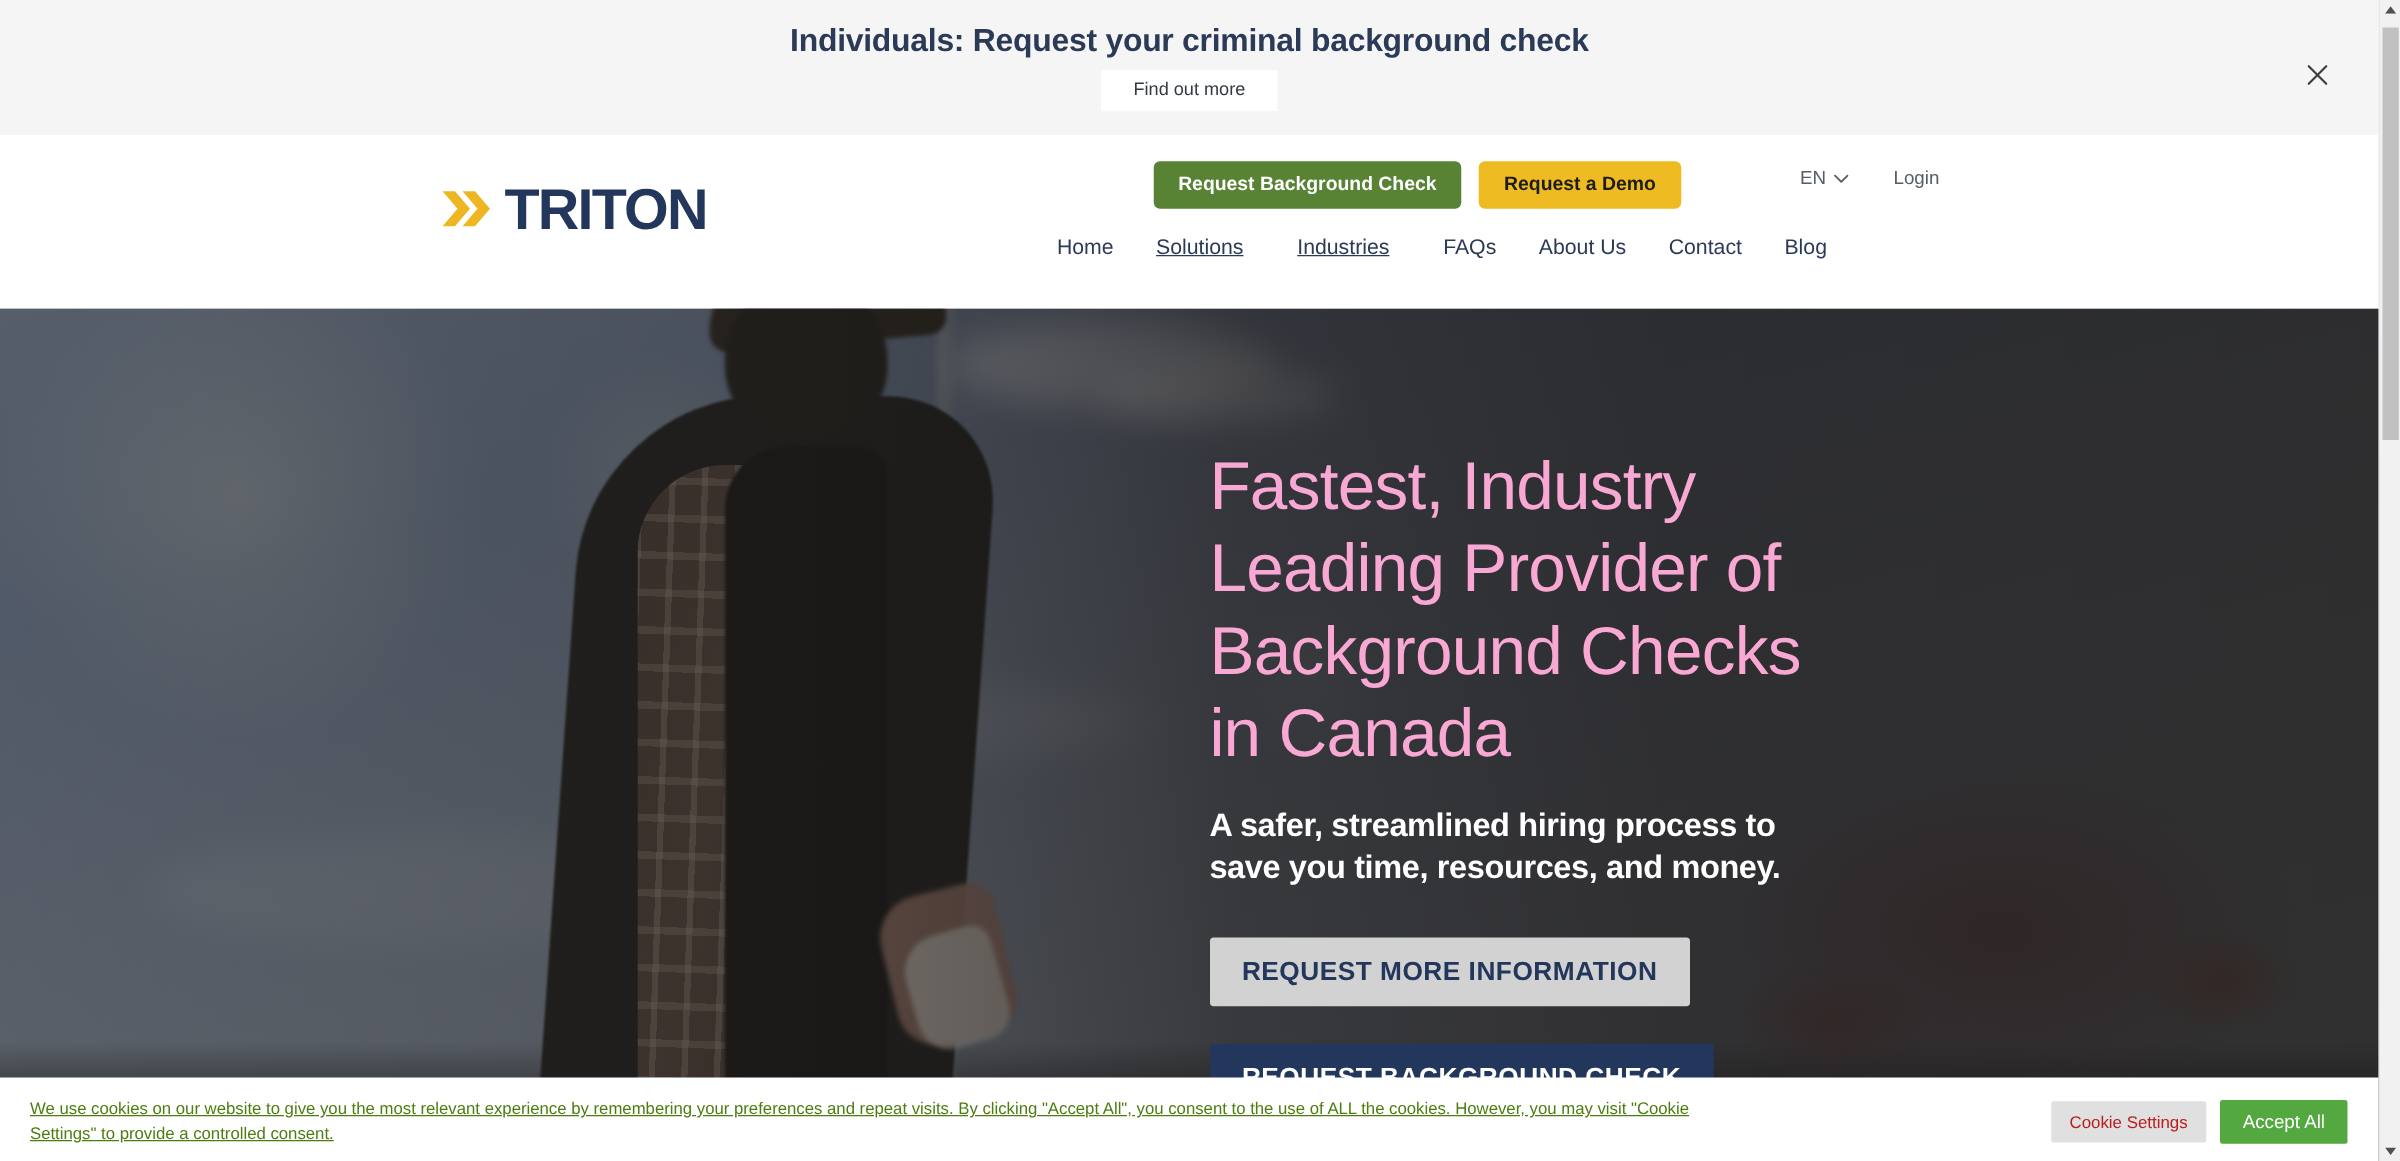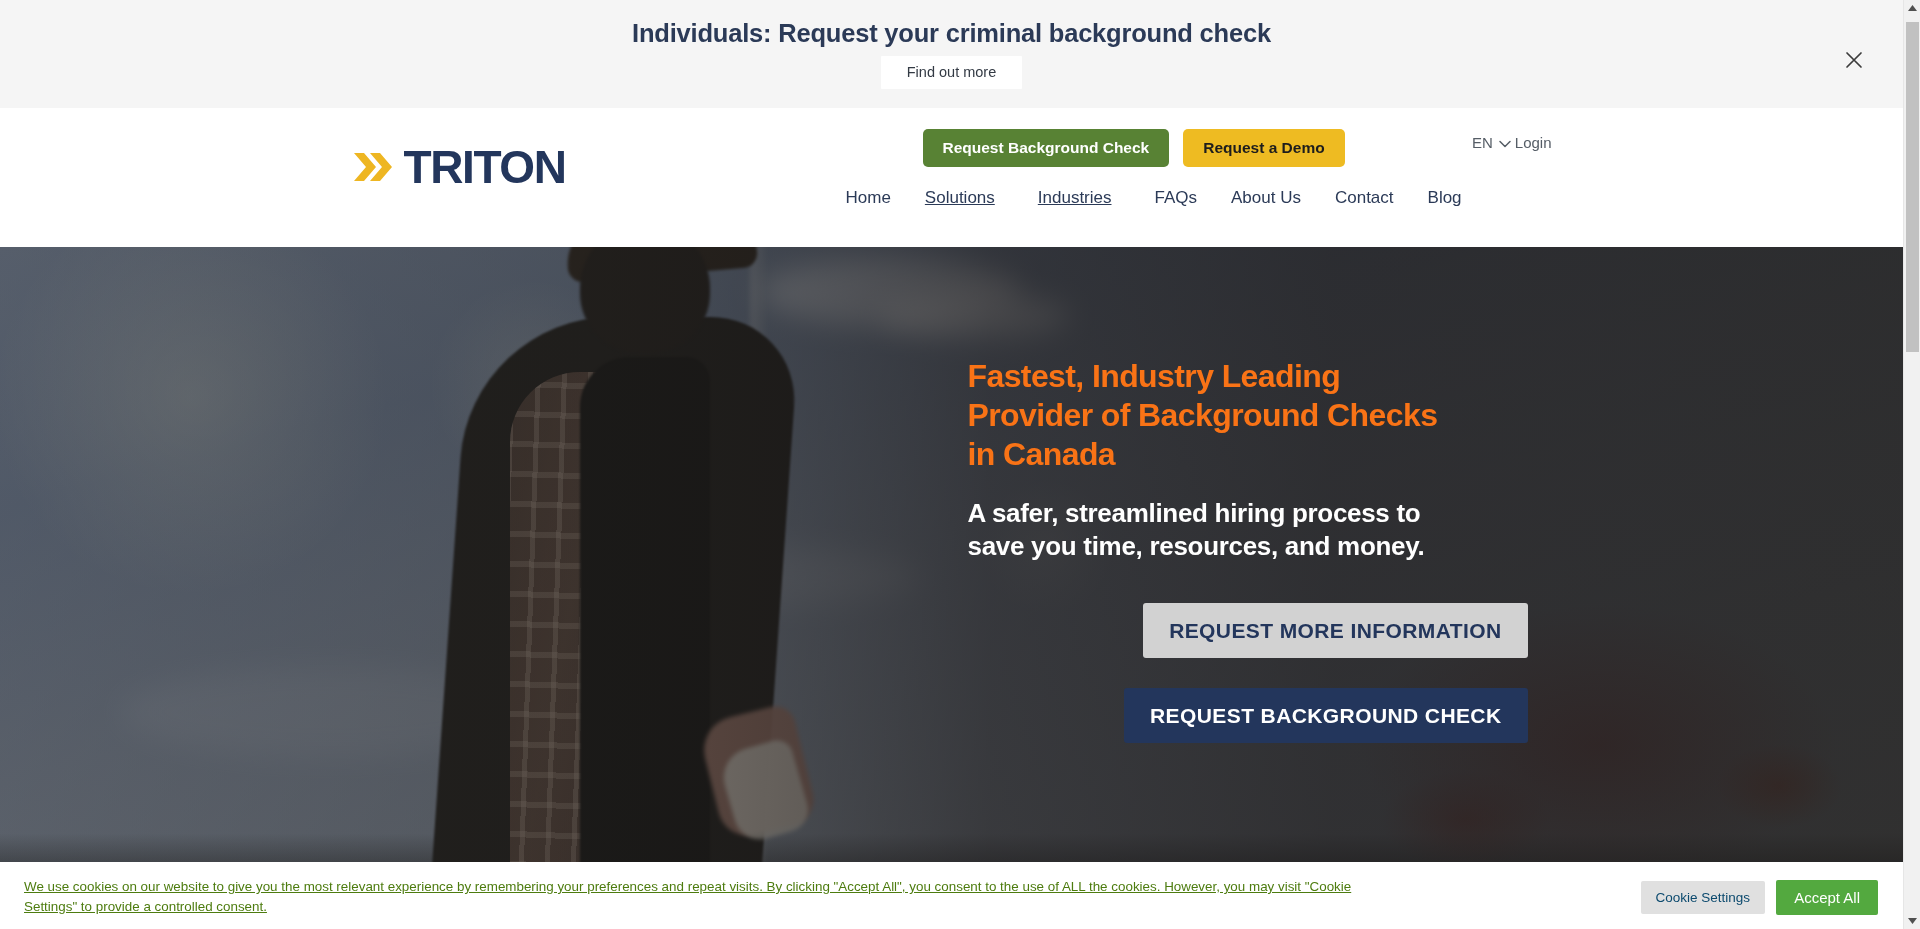--- a/index.html
+++ b/index.html
@@ -55,21 +55,21 @@
   .logo-text {
     font-family:Liberation Sans, sans-serif;
     font-size:46px; font-weight:bold; color:#23365c;
     letter-spacing:-1.4px; line-height:1;
   }
 
   .header-right { position:absolute; right:0; top:0; height:100%; width:760px; }
 
   .lang-login {
     position:absolute; right:0px; top:26px;
-    display:flex; align-items:center; gap:4px;
+    display:flex; align-items:center; gap:36px;
   }
   .lang {
     display:flex; align-items:center; gap:6px;
     font-size:15px; color:#555d66; cursor:pointer;
   }
   .chev { display:block; }
   .login { font-size:15px; color:#555d66; cursor:pointer; }
 
   .hdr-btns {
     position:absolute; left:131px; top:21px;
@@ -182,29 +182,29 @@
     background:
       linear-gradient(to right, rgba(18,18,18,0.42) 0%, rgba(18,18,18,0.50) 32%, rgba(20,18,18,0.72) 52%, rgba(22,20,20,0.80) 70%, rgba(24,22,20,0.82) 100%);
   }
 
   .hero-content {
     position:absolute; left:50%; top:0; transform:translateX(-50%);
     width:1200px; height:100%;
   }
   .hero-copy { position:absolute; left:616px; top:110px; width:560px; }
   .hero-h1 {
-    font-size:32px; font-weight:bold; color:#f97316;
+    font-size:54px; font-weight:normal; color:#f9a8d4;
     line-height:1.22; letter-spacing:-0.6px; max-width:490px;
   }
   .hero-sub {
     margin-top:23px;
     font-size:26px; font-weight:bold; color:#ffffff;
     line-height:1.27; letter-spacing:-0.3px; max-width:510px;
   }
-  .hero-btns { margin-top:40px; display:flex; flex-direction:column; align-items:flex-end; gap:30px; }
+  .hero-btns { margin-top:40px; display:flex; flex-direction:column; align-items:flex-start; gap:30px; }
   .btn-light {
     background:#d2d2d2; color:#23365c;
     font-family:"Liberation Sans", sans-serif;
     font-size:21px; font-weight:bold; letter-spacing:0.4px;
     padding:16px 26px; border:none; border-radius:3px; cursor:pointer;
     line-height:1.1;
   }
   .btn-navy {
     background:#23365c; color:#ffffff;
     font-family:"Liberation Sans", sans-serif;
@@ -221,21 +221,21 @@
   }
   .cookie-text {
     position:absolute; left:24px; top:15px; width:1380px;
     font-size:13.4px; color:#4d7c0f; line-height:1.48;text-decoration:underline;
   }
   .cookie-btns {
     position:absolute; right:25px; top:18px;
     display:flex; gap:11px; align-items:center;
   }
   .ck-settings {
-    background:#e0e0e0; color:#0c4a6e; border:none;
+    background:#e0e0e0; color:#b91c1c; border:none;
     font-family:"Liberation Sans", sans-serif;
     font-size:13.5px; padding:9px 15px; cursor:pointer; border-radius:2px;
     line-height:1.15;
   }
   .ck-accept {
     background:#53a93f; color:#ffffff; border:none;
     font-family:"Liberation Sans", sans-serif;
     font-size:15px; padding:9px 18px; cursor:pointer; border-radius:2px;
     line-height:1.15;
   }

